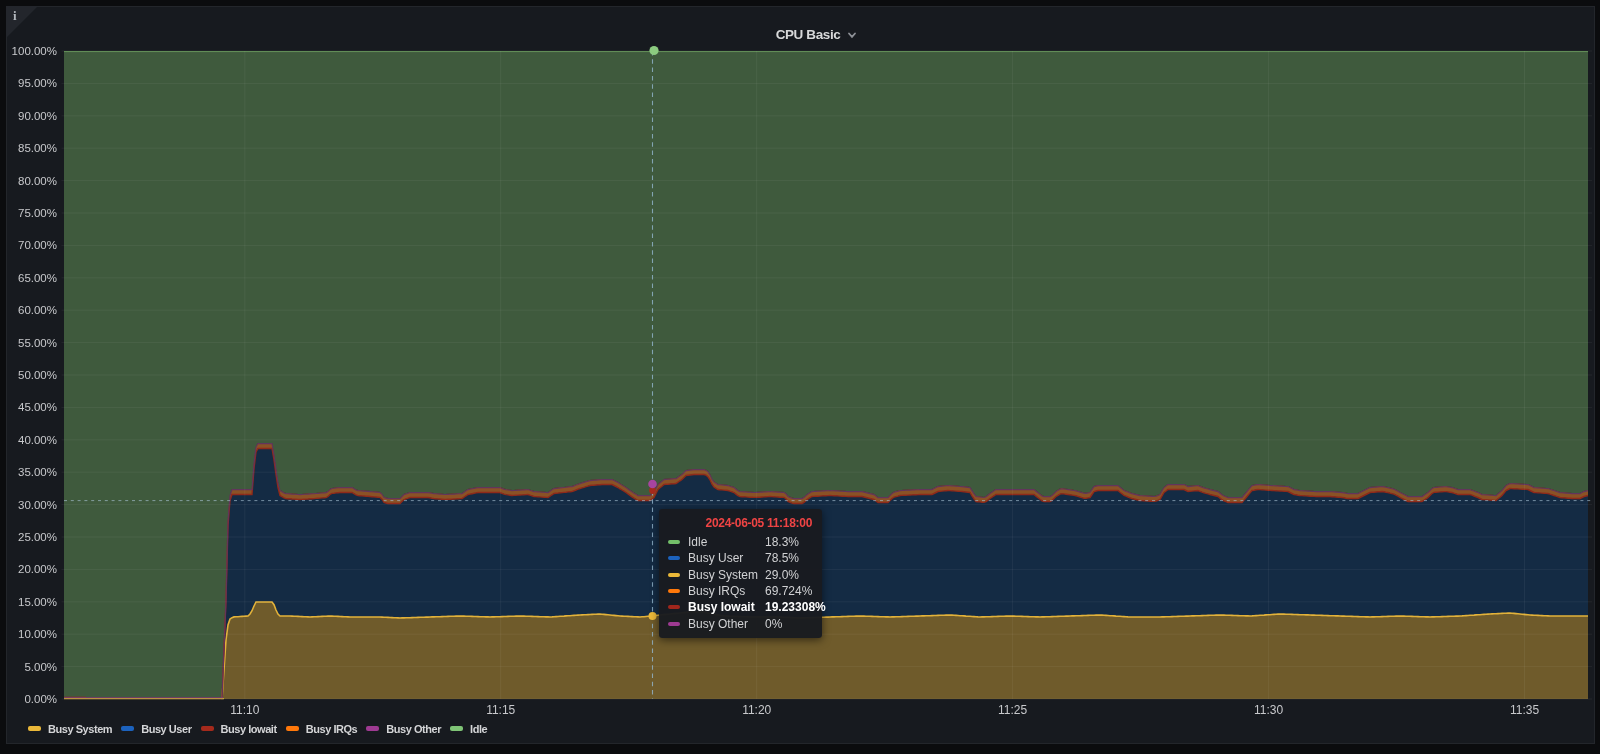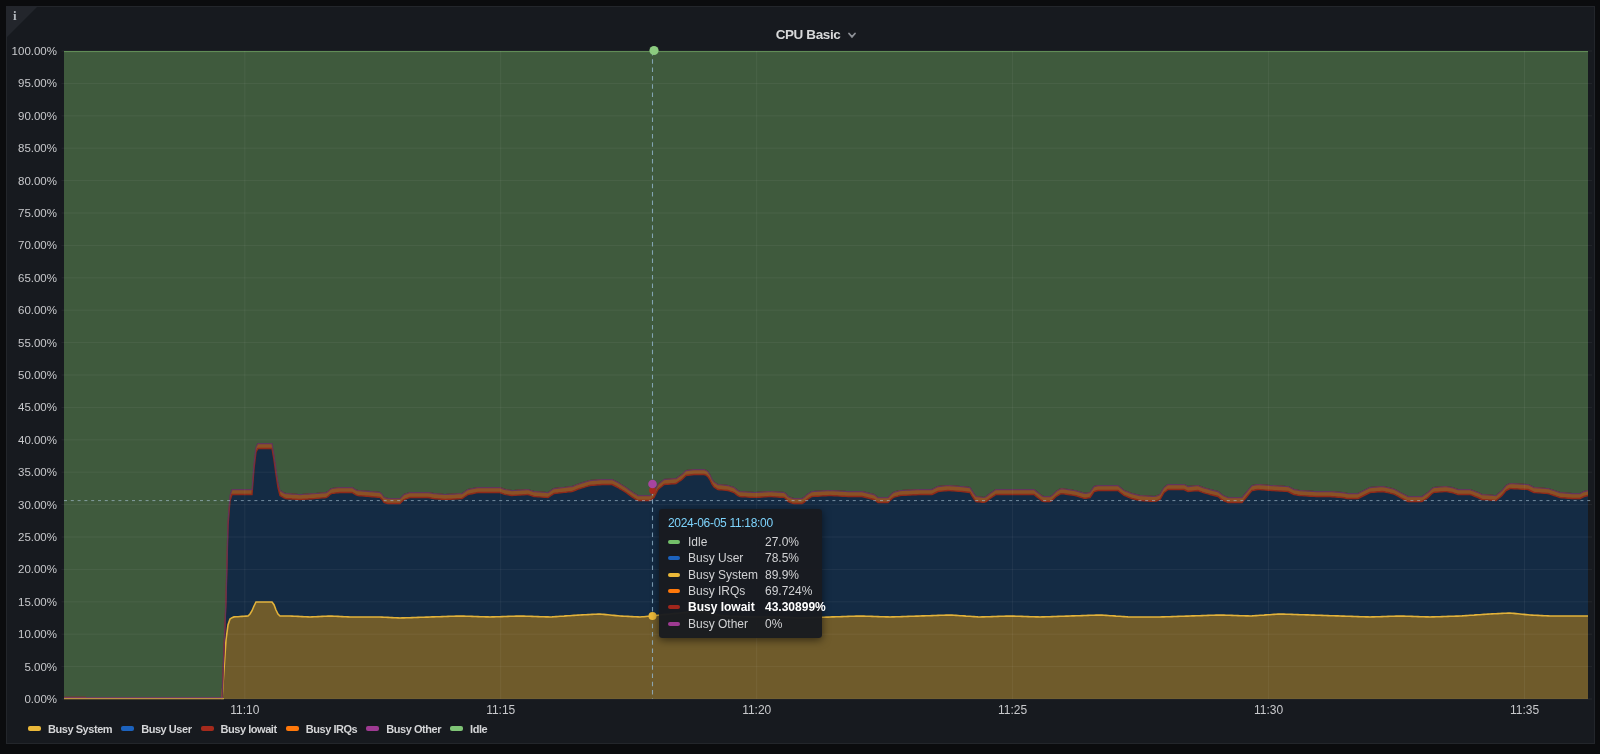--- a/index.html
+++ b/index.html
@@ -8,21 +8,21 @@
 #corner { position:absolute; left:6px; top:6px; width:0; height:0;
   border-top:32px solid #23262c; border-right:32px solid transparent; }
 #iicon { position:absolute; left:13px; top:8px; font-family:"Liberation Serif", serif;
   font-weight:bold; font-size:13px; color:#b3b8be; }
 #title { position:absolute; top:27px; left:0; width:1600px; text-align:center; padding-left:33px;
   font-size:13.5px; font-weight:bold; color:#d8d9da; letter-spacing:-0.4px; }
 #chart { position:absolute; left:0; top:0; }
 #tooltip { position:absolute; left:659px; top:509px; width:163px; height:129px; white-space:nowrap;
   background:rgba(25,27,32,0.97); border-radius:3px; padding:7px 10px 6px 9px;
   box-shadow:0 2px 8px rgba(0,0,0,0.55); font-size:12px; color:#d1d2d4; }
-#ttitle { font-weight:normal; color:#7dd3fc; font-size:12px; letter-spacing:-0.3px; line-height:14px; margin:0 0 4px 0; }
+#ttitle { font-weight:bold; color:#ef4444; font-size:12px; letter-spacing:-0.3px; line-height:14px; margin:0 0 4px 0;text-align:right; }
 .trow { display:flex; align-items:center; height:16.3px; }
 .tmark { width:12px; height:4px; border-radius:2px; flex:0 0 12px; margin-right:8px; }
 .tlab { width:77px; flex:0 0 77px; white-space:nowrap; }
 .tval { }
 .trow.hl { font-weight:bold; color:#ffffff; }
 #legend { position:absolute; left:28px; top:721px; display:flex; align-items:center;
   height:15px; }
 .litem { display:flex; align-items:center; margin-right:9px; }
 .lmark { width:13px; height:4.5px; border-radius:2px; margin-right:7px; }
 .ltext { font-size:11px; font-weight:bold; color:#d4d5d7; letter-spacing:-0.45px; }
@@ -105,41 +105,41 @@
 <div id="corner"></div>
 <div id="iicon">i</div>
 <div id="title">CPU Basic<svg style="margin-left:7px" width="10" height="7" viewBox="0 0 10 7">
       <path d="M2 1.5 L5 4.8 L8 1.5" stroke="#8e9197" stroke-width="1.8" fill="none" stroke-linecap="round"></path>
     </svg></div>
 <div id="tooltip">
     <div id="ttitle">2024-06-05 11:18:00</div>
 <div class="trow">
       <span class="tmark" style="background:#73bf69"></span>
       <span class="tlab">Idle</span>
-      <span class="tval">27.0%</span>
+      <span class="tval">18.3%</span>
     </div>
 <div class="trow">
       <span class="tmark" style="background:#1c62bd"></span>
       <span class="tlab">Busy User</span>
       <span class="tval">78.5%</span>
     </div>
 <div class="trow">
       <span class="tmark" style="background:#eab839"></span>
       <span class="tlab">Busy System</span>
-      <span class="tval">89.9%</span>
+      <span class="tval">29.0%</span>
     </div>
 <div class="trow">
       <span class="tmark" style="background:#ff780a"></span>
       <span class="tlab">Busy IRQs</span>
       <span class="tval">69.724%</span>
     </div>
 <div class="trow hl">
       <span class="tmark" style="background:#a0261c"></span>
       <span class="tlab">Busy Iowait</span>
-      <span class="tval">43.30899%</span>
+      <span class="tval">19.23308%</span>
     </div>
 <div class="trow">
       <span class="tmark" style="background:#9e3a92"></span>
       <span class="tlab">Busy Other</span>
       <span class="tval">0%</span>
     </div>
 </div>
 <div id="legend">
 <div class="litem">
       <span class="lmark" style="background:#eab839"></span>

